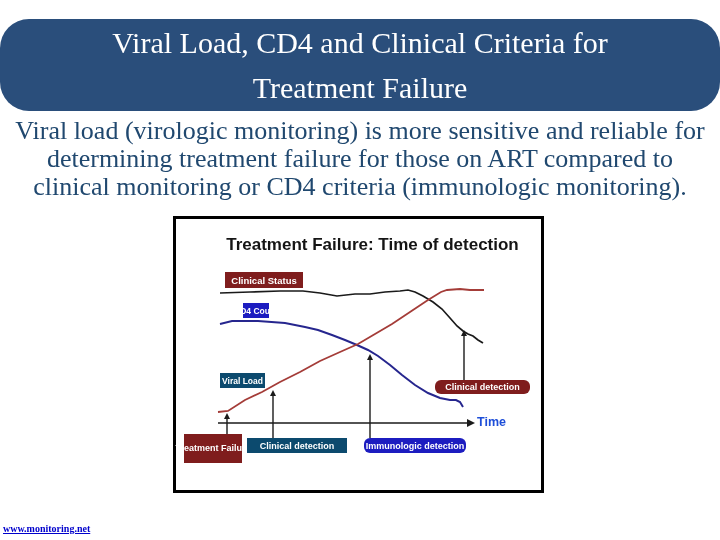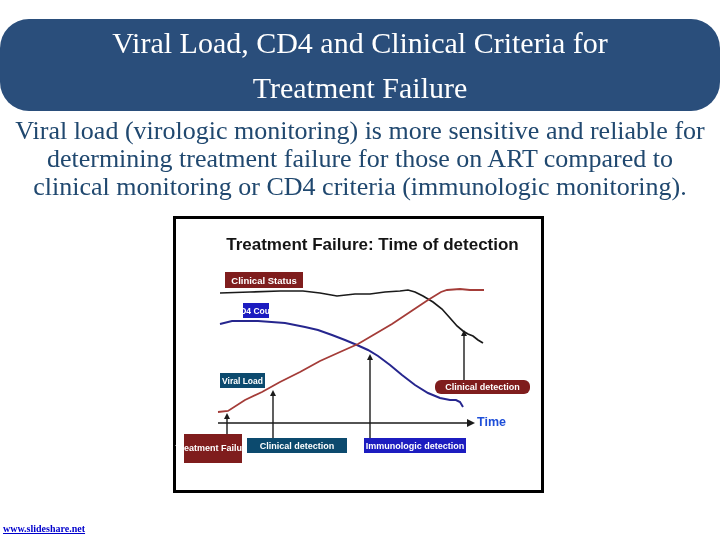--- a/index.html
+++ b/index.html
@@ -25,21 +25,21 @@
   .tag{position:absolute;display:flex;align-items:center;justify-content:center;
        color:#ffffff;font-weight:bold;white-space:nowrap;text-align:center;}
   .tag.black{background:#7f1d1d;}
   .tag.red{background:#0c4a6e;}
   .tag.blue{background:#1c1cc0;}
   .tag-clinical-status{left:49px;top:53px;width:78px;height:16px;font-size:9.5px;}
   .tag-cd4{left:67px;top:84px;width:26px;height:15px;font-size:8.5px;}
   .tag-viral{left:44px;top:154px;width:45px;height:15px;font-size:8.5px;}
   .tag-tf{left:8px;top:215px;width:58px;height:29px;font-size:9px;line-height:1.35;}
   .tag-viro{left:71px;top:219px;width:100px;height:15px;font-size:9px;}
-  .tag-immuno{left:188px;top:219px;width:102px;height:15px;font-size:9px;}
+  .tag-immuno{left:188px;top:219px;width:102px;height:15px;font-size:9px;border-radius:6px;}
   .tag-clindet{left:259px;top:161px;width:95px;height:14px;font-size:9px;border-radius:6px;}
   .time-label{position:absolute;left:301px;top:196px;color:#1d4ed8;font-weight:bold;font-size:12.5px;}
 
   
   .footer-link{position:absolute;left:3px;top:523px;font-size:10px;font-weight:bold;
                color:#0000cc;text-decoration:underline;cursor:pointer;
                font-family:"Liberation Serif", serif;}
 </style>
 </head>
 <body>
@@ -83,15 +83,15 @@
     <div class="tag black tag-clinical-status">Clinical Status</div>
     <div class="tag blue tag-cd4">CD4 Count</div>
     <div class="tag red tag-viral">Viral Load</div>
     <div class="tag black tag-tf">Treatment Failure</div>
     <div class="tag red tag-viro">Clinical detection</div>
     <div class="tag blue tag-immuno">Immunologic detection</div>
     <div class="tag black tag-clindet">Clinical detection</div>
     <div class="time-label">Time</div>
   </div>
 
-  <a class="footer-link">www.slideshare.net</a>
+  <a class="footer-link">www.monitoring.net</a>
 
 </div>
 
 </body></html>

